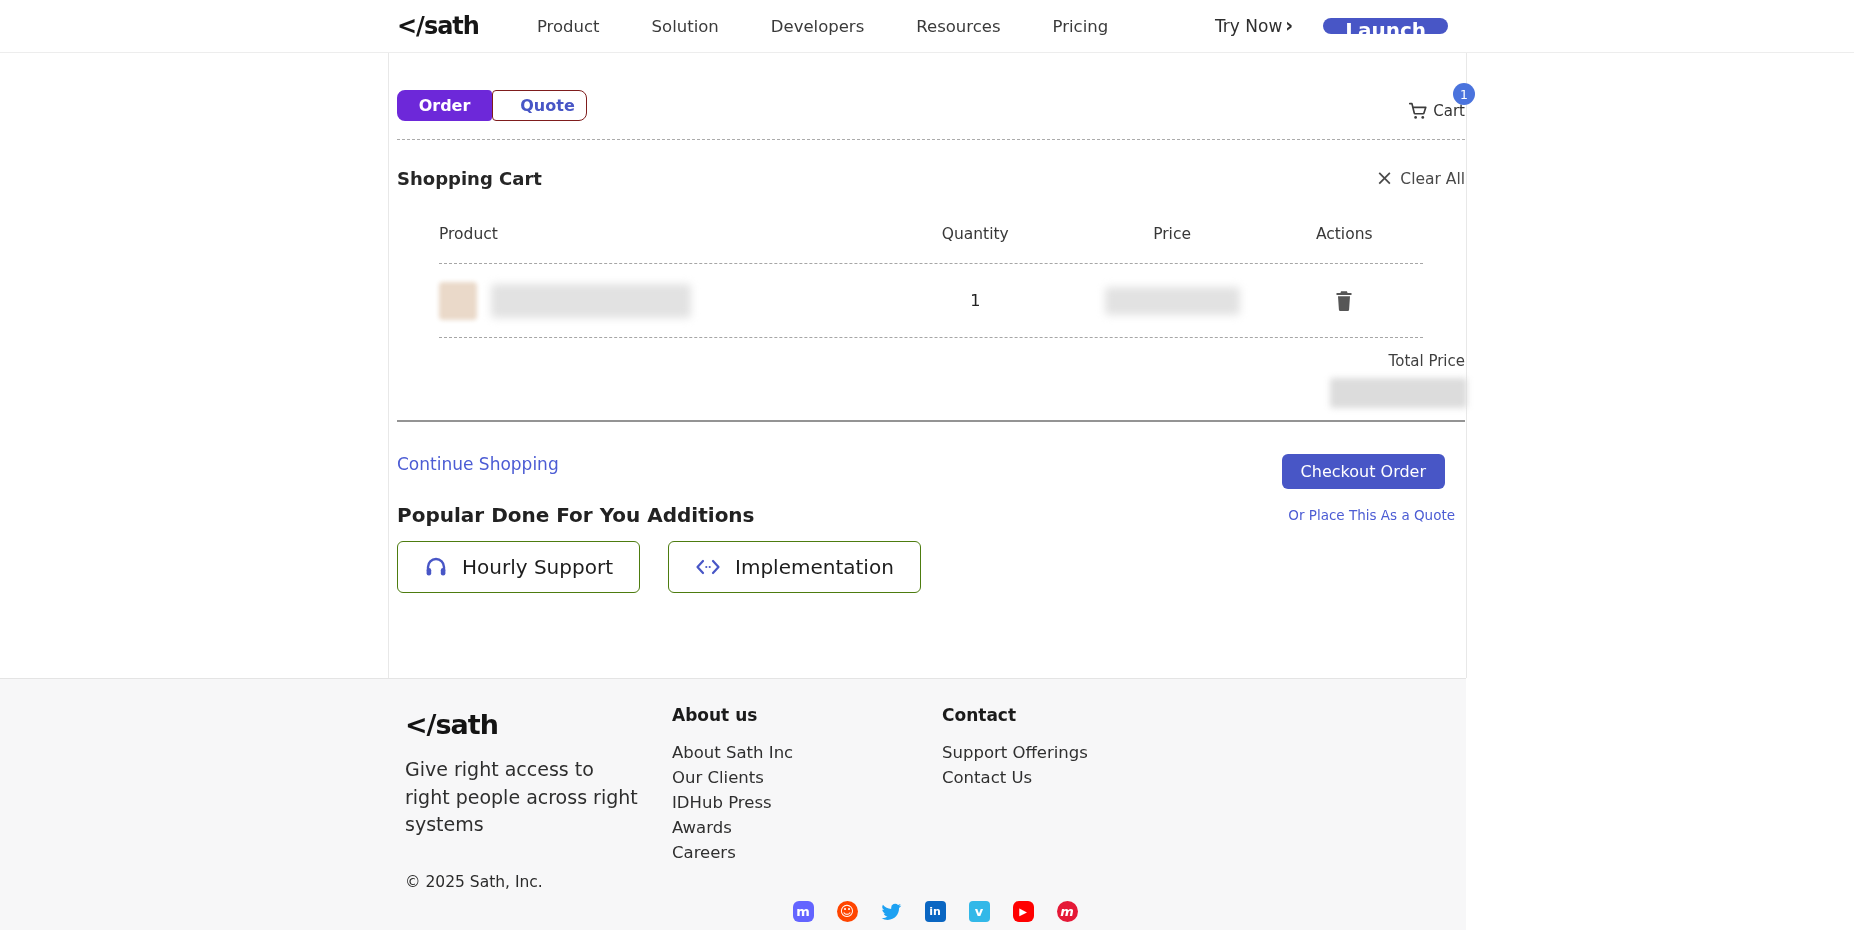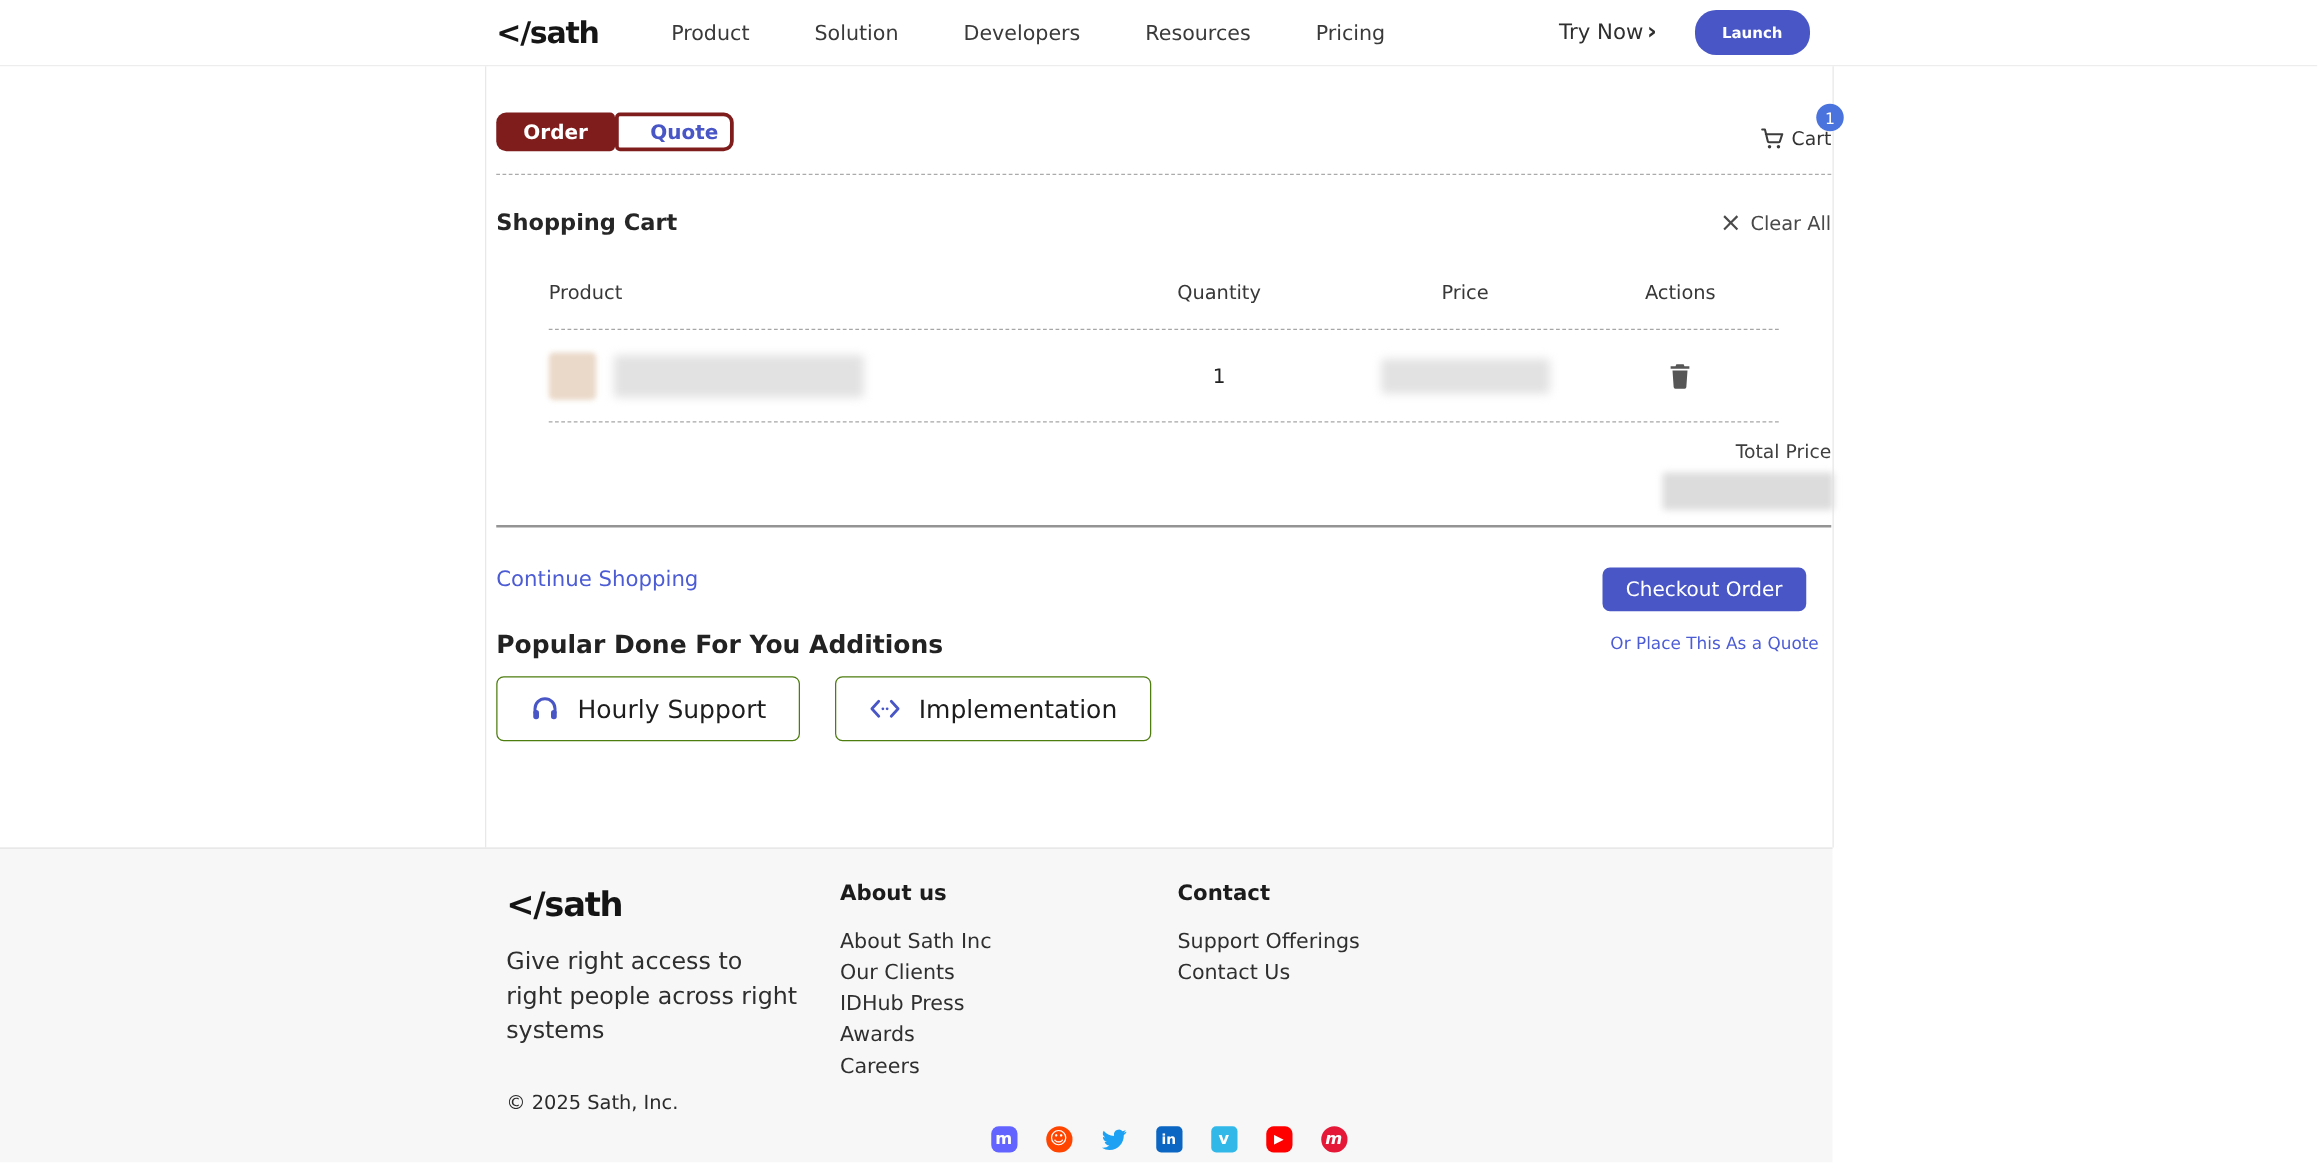--- a/index.html
+++ b/index.html
@@ -11,30 +11,30 @@
 
   
   header { position:relative; z-index:2; height:53px; border-bottom:1px solid #ededed;
     display:flex; align-items:center; padding:0 406px 0 397px; background:#fff; }
   .logo { font-size:24px; font-weight:600; letter-spacing:-1px; color:#161616; cursor:pointer; }
   nav.mainmenu { display:flex; gap:52px; margin-left:58px; }
   nav.mainmenu a { font-size:16.5px; color:#3a3a3a; text-decoration:none; cursor:pointer; }
   .nav-right { margin-left:auto; display:flex; align-items:center; gap:30px; }
   .try-now { display:flex; align-items:center; gap:3px; font-size:17px; color:#2f2f2f; cursor:pointer; }
   .try-now .chev { font-size:19px; font-weight:700; line-height:1; margin-top:-2px; }
-  .launch-btn { background:#4856c6; color:#fff; border:none; border-radius:17px; height:36px;
-    padding:0 22px; font-size:12px; font-weight:700; font-family:inherit; cursor:pointer; }
+  .launch-btn { background:#4856c6; color:#fff; border:none; border-radius:17px; height:16px;
+    padding:0 22px; font-size:20px; font-weight:700; font-family:inherit; cursor:pointer; }
 
   
   main { position:relative; z-index:1; height:625px; padding:0 389px 0 397px; }
   .topbar-row { padding-top:37px; display:flex; justify-content:space-between; align-items:flex-start; }
   .segmented { display:flex; }
   .seg { height:31px; min-width:95px; font-size:16px; font-weight:700; font-family:inherit; cursor:pointer; }
-  .seg.active { background:#7f1d1d; color:#fff; border:none; border-radius:8px 4px 4px 8px; position:relative; z-index:1; }
-  .seg.inactive { background:#fff; color:#4856c6; border:3px solid #7f1d1d; border-radius:4px 8px 8px 4px;padding-left:16px; }
+  .seg.active { background:#6d28d9; color:#fff; border:none; border-radius:8px 4px 4px 8px; position:relative; z-index:1; }
+  .seg.inactive { background:#fff; color:#4856c6; border:1px solid #7f1d1d; border-radius:4px 8px 8px 4px;padding-left:16px; }
   .cart-indicator { position:relative; display:flex; align-items:center; gap:4px; margin-top:10px; cursor:pointer; }
   .cart-indicator .label { font-size:15px; color:#333; }
   .badge { position:absolute; top:-17px; right:-10px; width:22px; height:22px; border-radius:50%;
     background:#4a73dd; color:#fff; font-size:12.5px; display:flex; align-items:center; justify-content:center; }
   .dashed-sep { margin-top:17px; border-top:1px dashed #ababab; }
 
   .cart-head { margin-top:28px; display:flex; justify-content:space-between; align-items:center; }
   .cart-head h2 { font-size:18px; font-weight:700; color:#262626; }
   .clear-all { display:flex; align-items:center; gap:7px; font-size:15.5px; color:#494949; cursor:pointer; }
   .clear-all .x { font-size:21px; line-height:1; color:#4a4a4a; }

